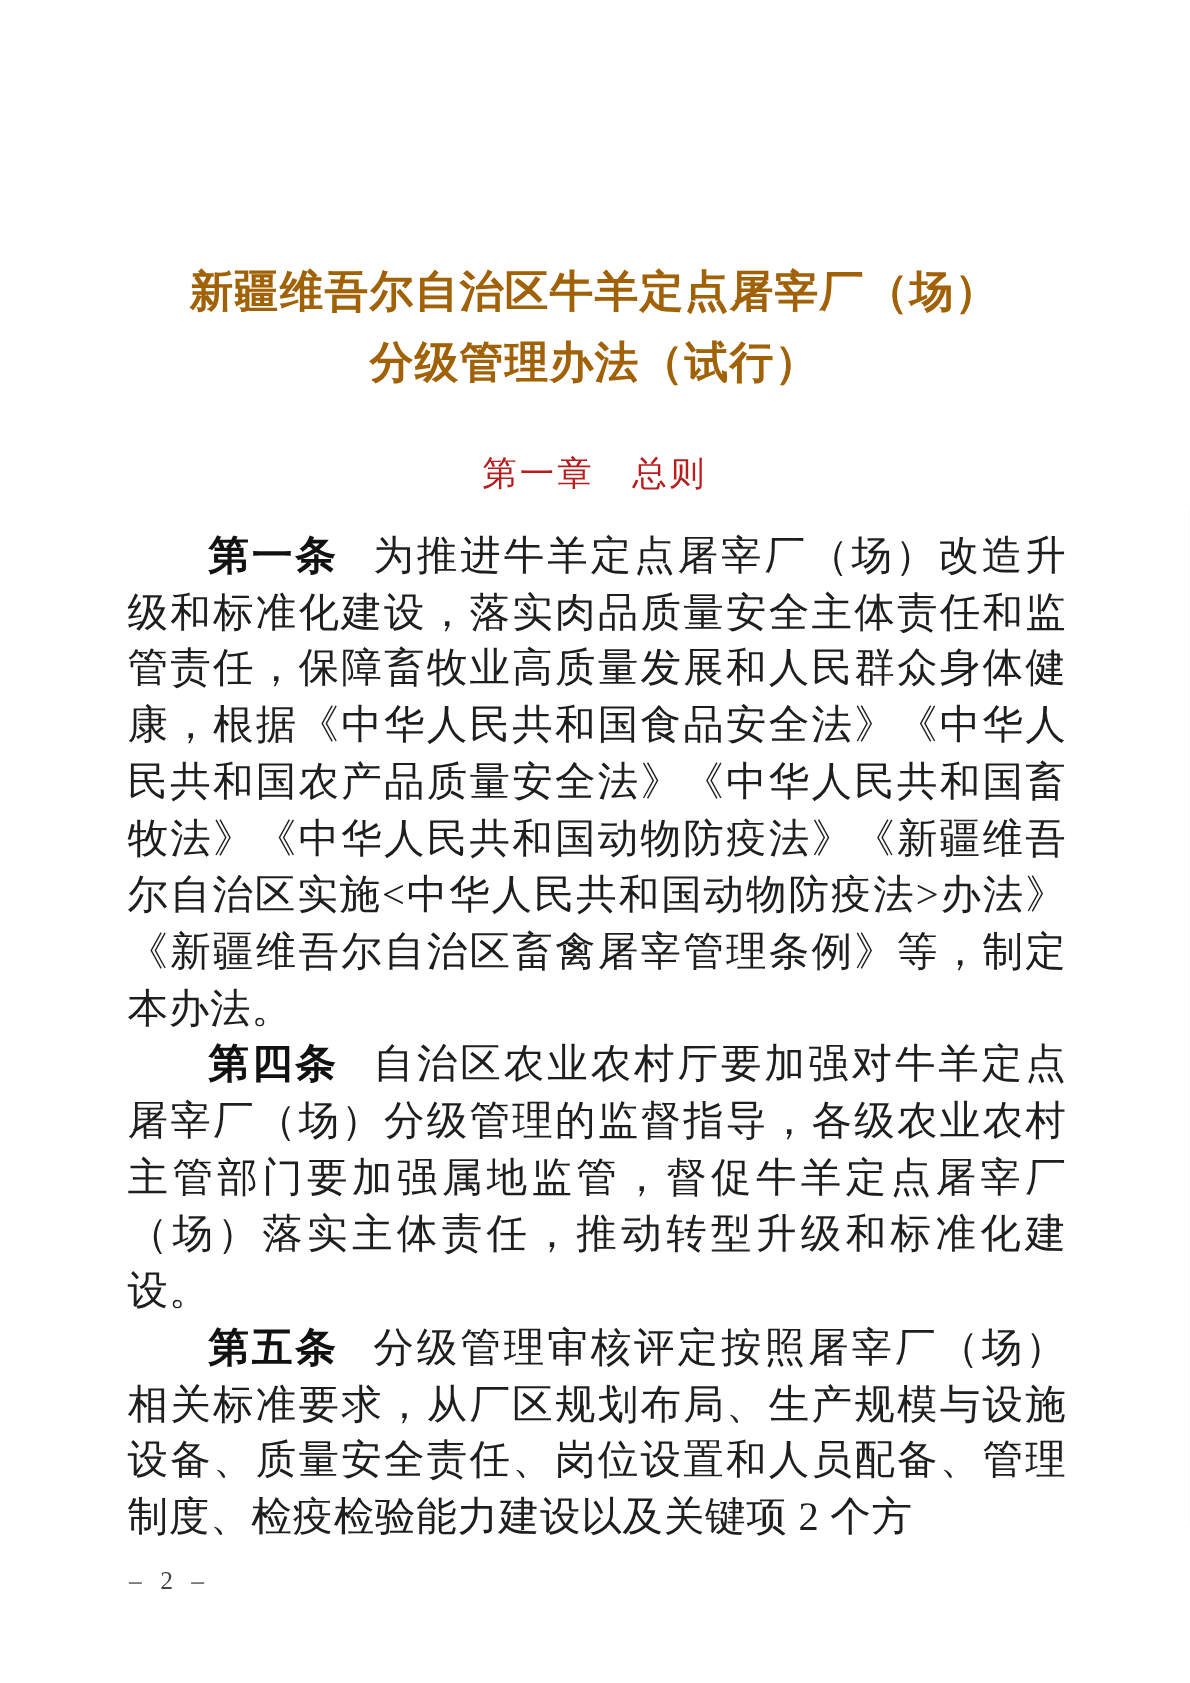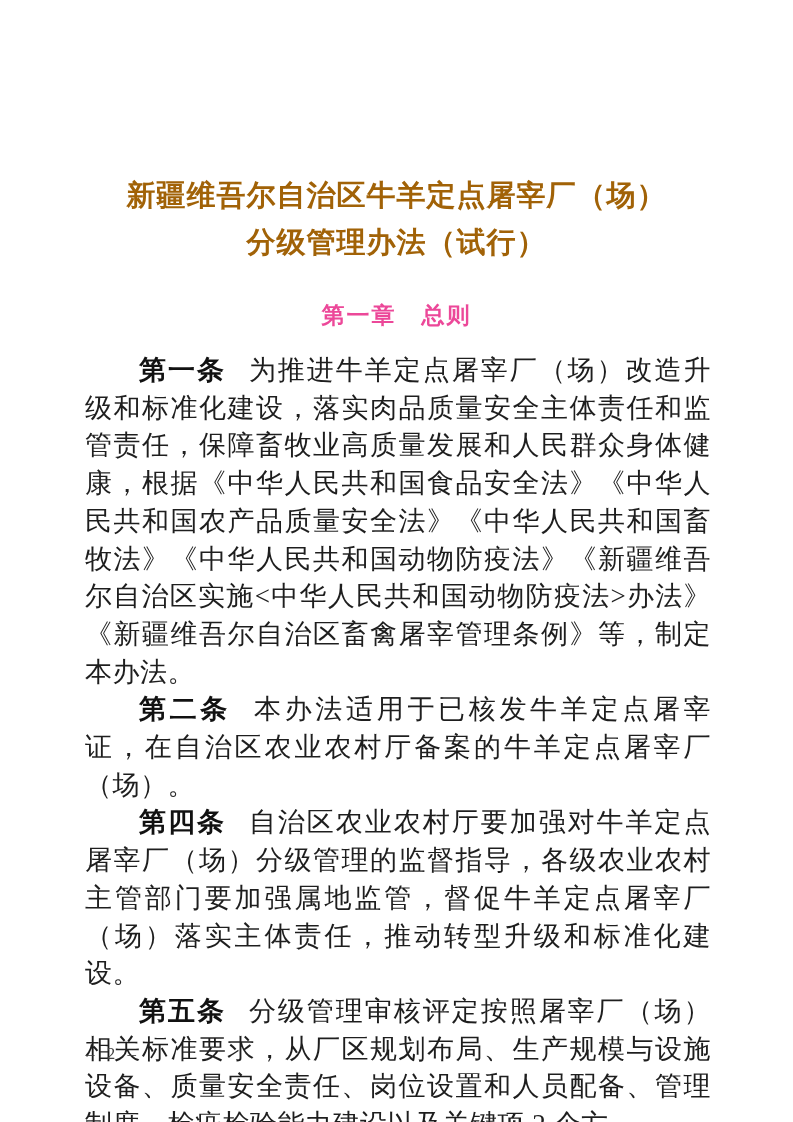--- a/index.html
+++ b/index.html
@@ -29,25 +29,25 @@
     line-height: 47px;
     letter-spacing: 1px;
     color: #a16207;
   }
   .chapter-heading {
     position: absolute;
     top: 300px;
     left: 0;
     width: 100%;
     text-align: center;
-    font-weight: bold;
+    font-weight: normal;
     font-family: "Liberation Sans", "DejaVu Sans", sans-serif;
     font-size: 23px;
     letter-spacing: 2px;
-    color: #ec4899;
+    color: #b91c1c;
   }
   .body-text {
     position: absolute;
     top: 352px;
     left: 85px;
     width: 626px;
   }
   .article {
     margin: 0;
     font-size: 27px;
@@ -81,23 +81,20 @@
     <div>分级管理办法（试行）</div>
   </div>
 
   <div class="chapter-heading">第一章　总则</div>
 
   <div class="body-text">
     <p class="article">
       <span class="article-label">第一条</span><span>为推进牛羊定点屠宰厂（场）改造升级和标准化建设，落实肉品质量安全主体责任和监管责任，保障畜牧业高质量发展和人民群众身体健康，根据《中华人民共和国食品安全法》《中华人民共和国农产品质量安全法》《中华人民共和国畜牧法》《中华人民共和国动物防疫法》《新疆维吾尔自治区实施&lt;中华人民共和国动物防疫法&gt;办法》《新疆维吾尔自治区畜禽屠宰管理条例》等，制定本办法。</span>
     </p>
     <p class="article">
-      <span class="article-label">第二条</span><span>本办法适用于已核发牛羊定点屠宰证，在自治区农业农村厅备案的牛羊定点屠宰厂（场）。</span>
-    </p>
-    <p class="article">
       <span class="article-label">第四条</span><span>自治区农业农村厅要加强对牛羊定点屠宰厂（场）分级管理的监督指导，各级农业农村主管部门要加强属地监管，督促牛羊定点屠宰厂（场）落实主体责任，推动转型升级和标准化建设。</span>
     </p>
     <p class="article">
       <span class="article-label">第五条</span><span>分级管理审核评定按照屠宰厂（场）相关标准要求，从厂区规划布局、生产规模与设施设备、质量安全责任、岗位设置和人员配备、管理制度、检疫检验能力建设以及关键项 2 个方</span>
     </p>
   </div>
 
   <div class="page-number">– 2 –</div>
 
 </div>

